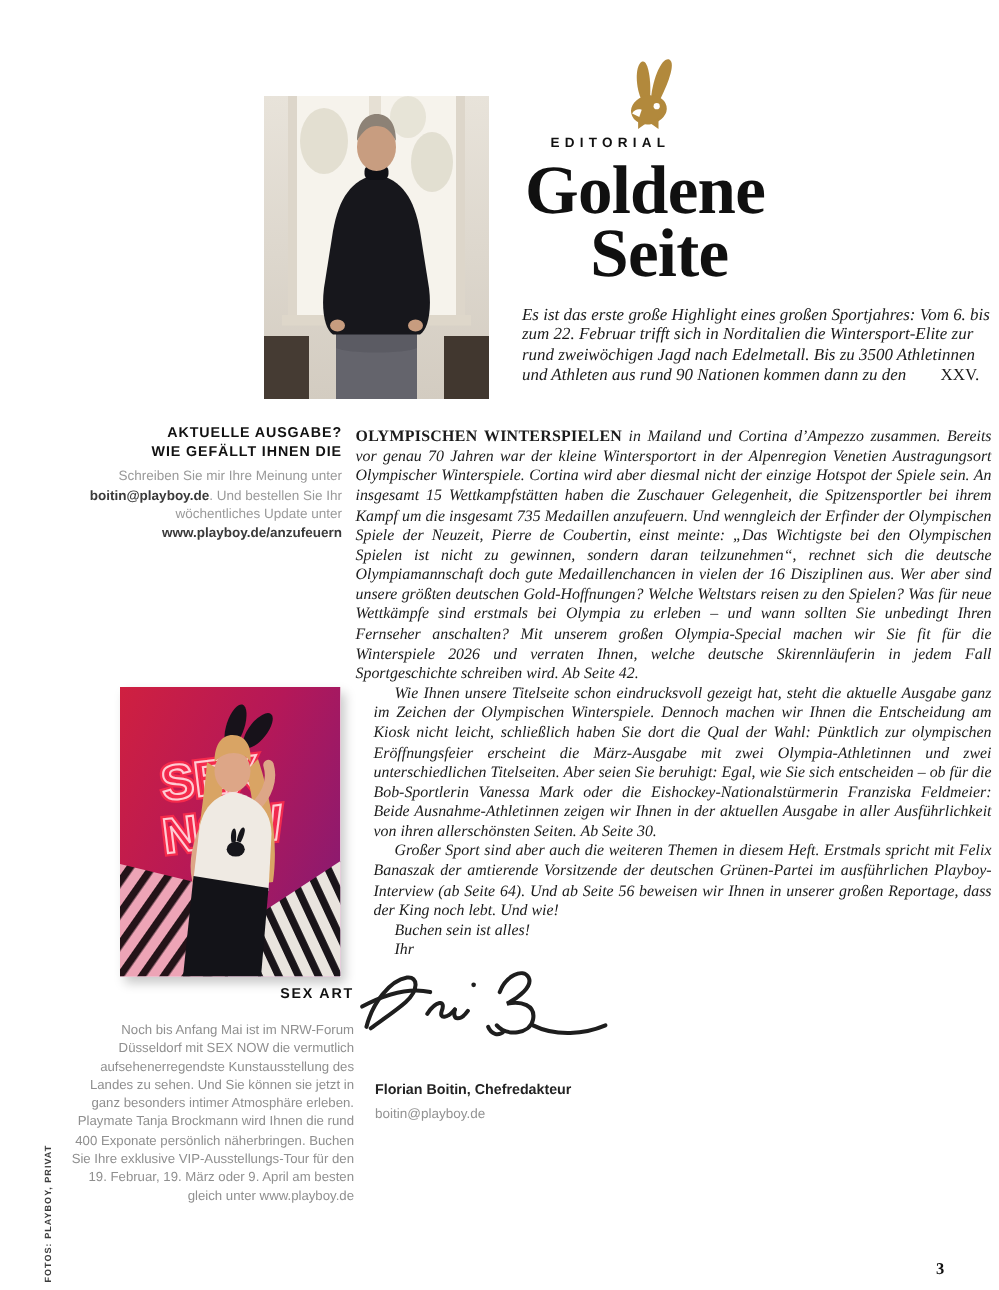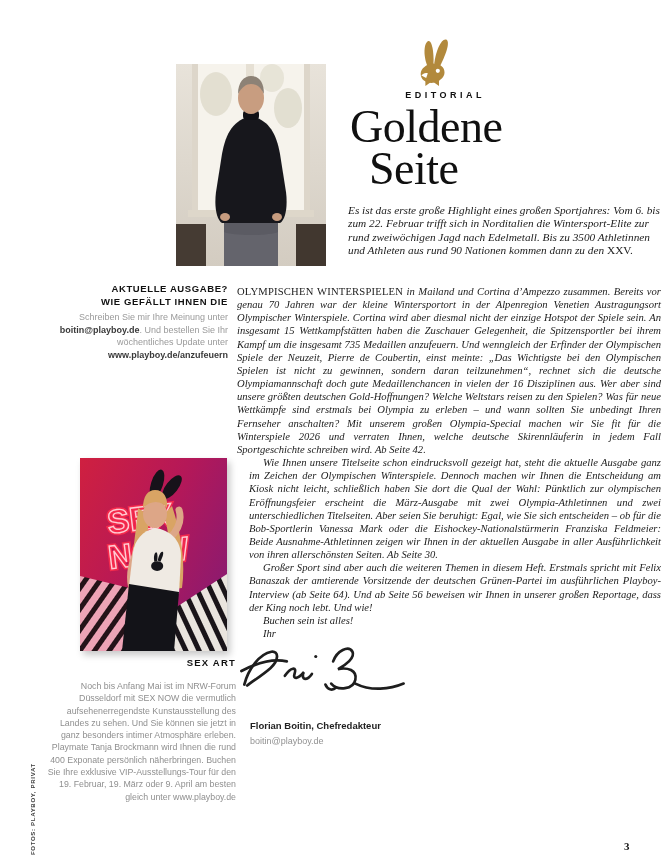--- a/index.html
+++ b/index.html
@@ -25,45 +25,45 @@
   .fb-text .b{font-weight:bold;color:#3a3a3a;}
   
   .sexnow{position:absolute;left:80px;top:458px;width:147px;height:193px;box-shadow:3px 4px 7px rgba(0,0,0,.22);}
   .sexnow svg{display:block;}
   
   .sexart{position:absolute;left:40px;top:657px;width:196px;text-align:right;}
   .sa-head{font-size:9.5px;font-weight:bold;letter-spacing:1.2px;color:#111;}
   .sa-text{margin-top:12px;font-size:8.8px;line-height:12.3px;color:#8f8f8f;}
   
   .bunny{position:absolute;left:407px;top:36px;width:48px;height:52px;}
-  .kicker{position:absolute;left:357px;top:90px;width:128px;text-align:right;
+  .kicker{position:absolute;left:367px;top:90px;width:128px;text-align:left;
     font-size:9px;font-weight:bold;letter-spacing:3.5px;color:#111;}
   .headline{
     position:absolute;left:350px;top:106px;margin:0;
-    font-family:"Liberation Serif",serif;font-weight:normal;
-    font-size:46px;line-height:42px;color:#101010;letter-spacing:-.5px;
+    font-family:"Liberation Serif",serif;font-weight:bold;
+    font-size:46px;line-height:42px;color:#101010;letter-spacing:-.5px;text-align:center;
   }
   .headline span{display:block;}
   .headline .l2{padding-left:19px;}
   
   .intro{
     position:absolute;left:348px;top:204px;width:318px;
     font-family:"Liberation Serif",serif;font-style:italic;
     font-size:11.3px;line-height:13.45px;color:#1b1b1b;
   }
-  .intro .roman{font-style:normal;}
+  .intro .roman{font-style:normal;margin-left:20px;}
   
   .bodycol{
     position:absolute;left:237px;top:285px;width:424px;
     font-family:"Liberation Serif",serif;font-style:italic;
     font-size:10.6px;line-height:13.15px;color:#1b1b1b;text-align:justify;
   }
   .bodycol p{margin:0;}
   .bodycol p.ind{text-indent:14px;margin-left:12px;}
-  .leadin{font-style:normal;letter-spacing:.2px;}
+  .leadin{font-style:normal;letter-spacing:.2px;font-weight:bold;}
   .signature{margin:4px 0 2px 0;}
   .author-name{font-family:"Liberation Sans",sans-serif;font-style:normal;font-size:9.5px;font-weight:bold;color:#222;margin-left:13px;text-align:left;margin-top:16px;}
   .author-email{font-family:"Liberation Sans",sans-serif;font-style:normal;font-size:9px;color:#929292;margin-left:13px;margin-top:2px;text-align:left;}
   .pagenum{position:absolute;left:624px;top:840px;font-family:"Liberation Serif",serif;font-weight:bold;font-size:11px;color:#111;}
 </style>
 </head>
 <body>
 
 <div class="page">
 

